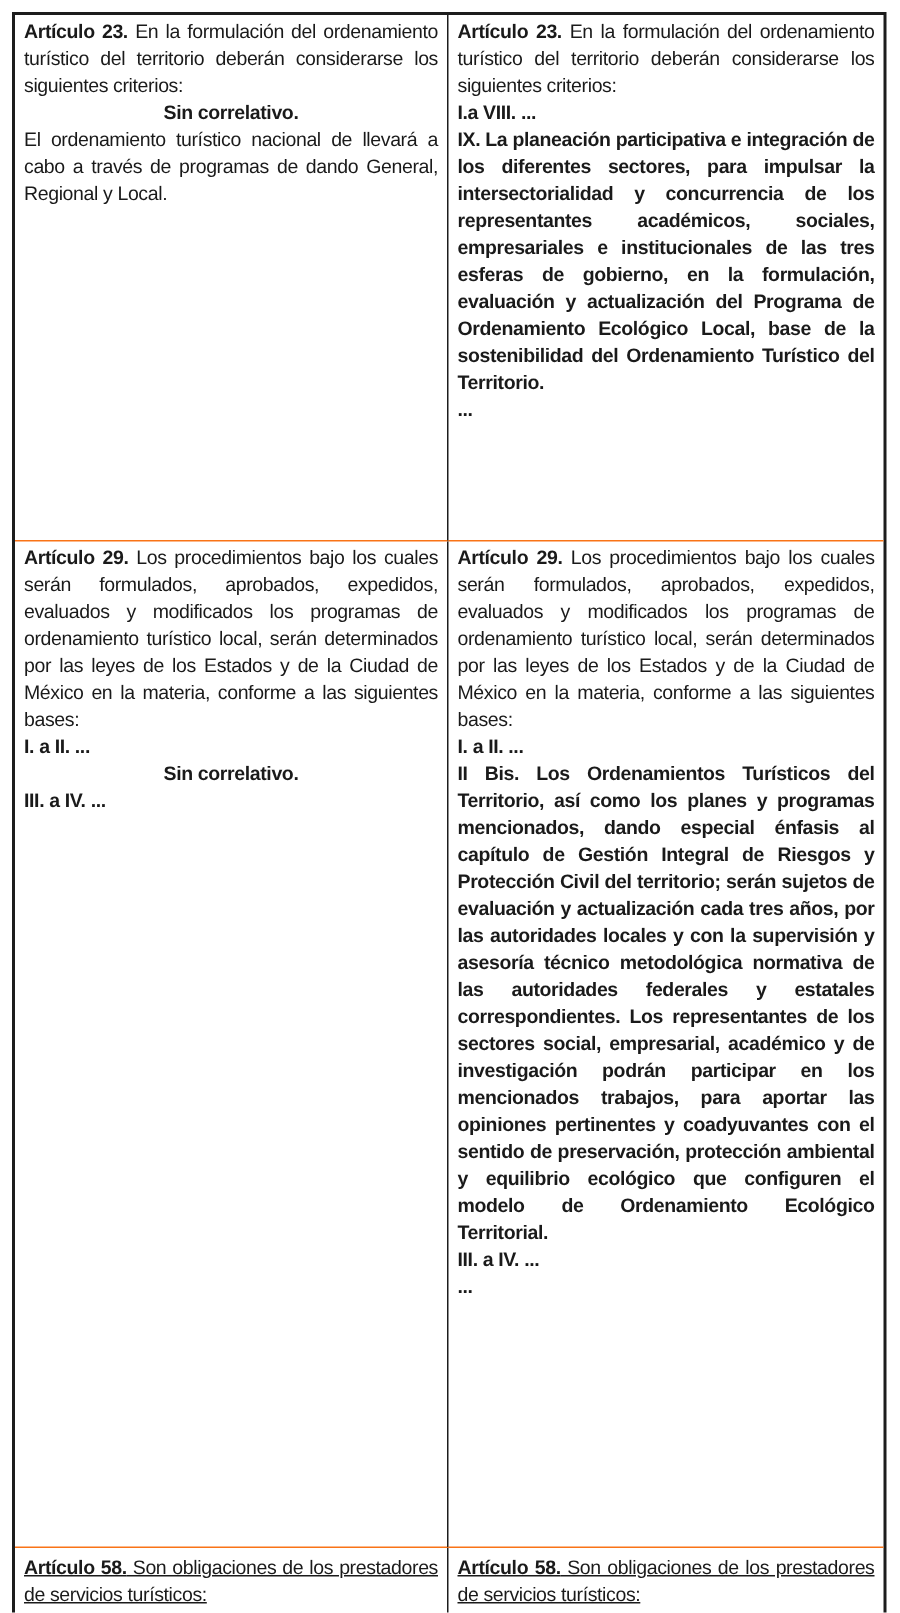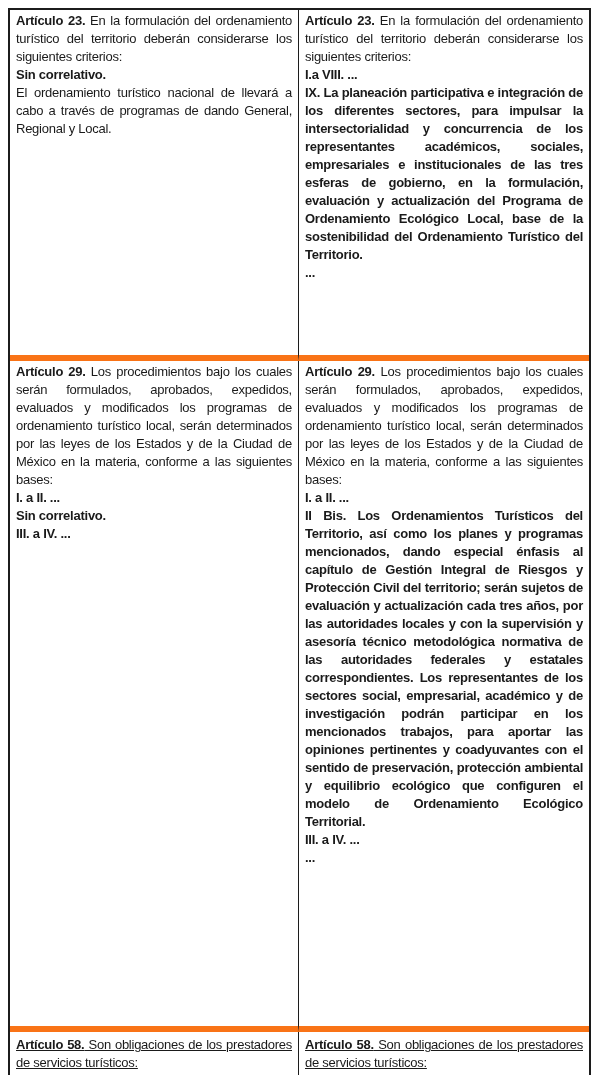--- a/index.html
+++ b/index.html
@@ -29,25 +29,25 @@
   }
   .cell {
     padding: 2px 6px 4px 6px;
     overflow: hidden;
     font-size: 13px;
     line-height: 18px;
     letter-spacing: -0.25px;
     box-sizing: border-box;
   }
   .cell.left  { border-right: 1px solid #1c1c1c; }
-  .cell.rowdiv { border-bottom: 6px solid #f97316; }
+  .cell.rowdiv { border-bottom: 1px solid #f97316; }
   .cell p { margin: 0; padding: 0; }
   .just   { text-align: justify; text-justify: inter-word; }
   .b      { font-weight: bold; }
-  .center { }
+  .center { text-align: center; }
   .mt-line   { margin-top: 16px; }
   .mt-frac1  { margin-top: 14px; }
   .sincorr-r1 { margin-top: 40px; }
   .ix-para    { margin-top: 42px; }
   .dots-r1    { margin-top: 12px; }
   .sincorr-r2 { margin-top: 156px; }
   .frac2-left { margin-top: 196px; }
   .iibis-para { margin-top: 26px; }
   .frac2-right { margin-top: 40px; padding-left: 4px; }
   .dots-r2    { margin-top: 16px; }

